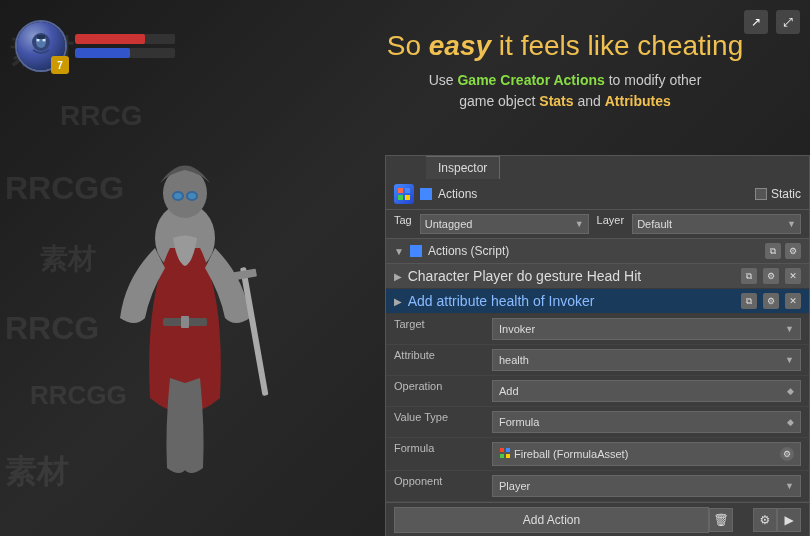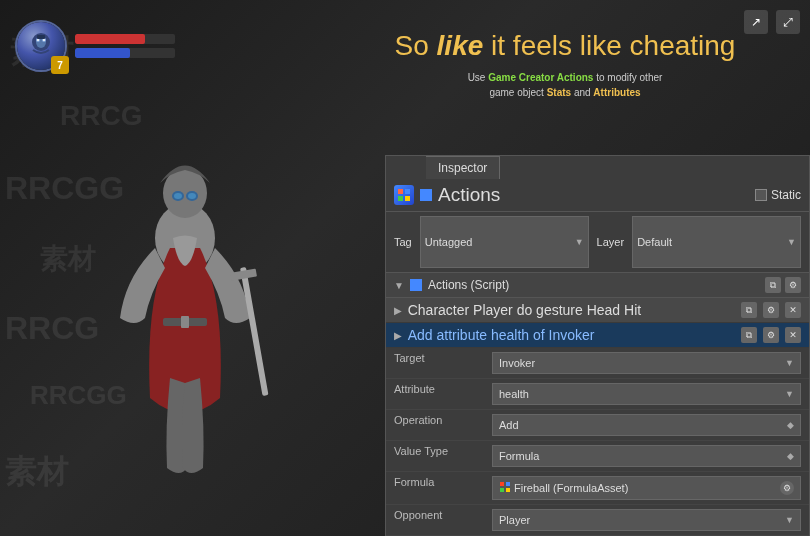--- a/index.html
+++ b/index.html
@@ -63,21 +63,21 @@
       font-size: 28px;
       color: #f0c050;
       font-weight: normal;
     }
     .main-title strong {
       font-weight: bold;
       font-style: italic;
     }
     .subtitle {
       margin-top: 8px;
-      font-size: 10px;
+      font-size: 14px;
       color: #cccccc;
       line-height: 1.5;
     }
     .subtitle .highlight-green { color: #88dd44; font-weight: bold; }
     .subtitle .highlight-yellow { color: #f0c050; font-weight: bold; }
 
     
     .player-hud {
       position: absolute;
       top: 20px; left: 15px;
@@ -157,50 +157,49 @@
     }
     .actions-icon {
       width: 20px; height: 20px;
       background: linear-gradient(135deg, #4488ff, #2244cc);
       border-radius: 3px;
       display: flex; align-items: center; justify-content: center;
       font-size: 10px; color: white;
     }
     .actions-label {
       flex: 1;
-      font-size: 19px;
+      font-size: 12px;
       color: #ddd;
     }
     .static-checkbox-row {
       display: flex; align-items: center; gap: 4px;
     }
     .cb {
       width: 12px; height: 12px;
       border: 1px solid #888;
       background: #555;
     }
     .cb-checked {
       background: #4488ff;
       border-color: #4488ff;
     }
 
     .tag-row {
       background: #3c3c3c;
       padding: 4px 8px;
       display: flex;
-      align-items: center;
       gap: 8px;
       border-bottom: 1px solid #555;
       font-size: 11px;
     }
     .tag-select, .layer-select {
       background: #555;
       border: 1px solid #666;
       color: #ddd;
-      padding: 19px 4px;
+      padding: 3px 4px;
       font-size: 11px;
       flex: 1;
       display: flex; align-items: center; justify-content: space-between;
     }
 
     
     .script-header {
       background: #444;
       padding: 4px 8px;
       display: flex;
@@ -343,21 +342,21 @@
 <div class="watermark wm6">RRCGG</div>
 <div class="watermark wm7">素材</div>
 
 <div class="top-right-icons">
   <div class="icon-btn">↗</div>
   <div class="icon-btn">⤢</div>
 </div>
 
 <div class="title-area">
   <div class="main-title">
-    So <strong>like</strong> it feels like cheating
+    So <strong>easy</strong> it feels like cheating
   </div>
   <div class="subtitle">
     <span>Use </span>
     <span class="highlight-green">Game Creator Actions</span>
     <span> to modify other<br>game object </span>
     <span class="highlight-yellow">Stats</span>
     <span> and </span>
     <span class="highlight-yellow">Attributes</span>
   </div>
 </div>

